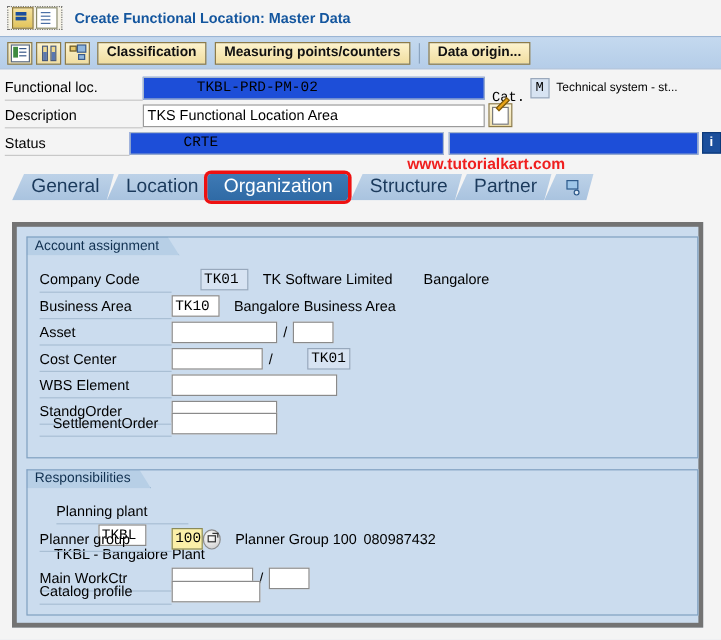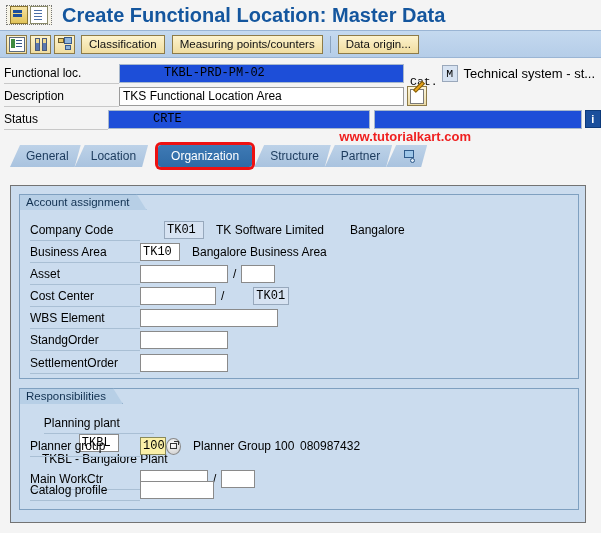--- a/index.html
+++ b/index.html
@@ -44,33 +44,34 @@
   .ico-doc {
     background:#fff; border:1px solid #8a8a6a;
   }
   .ico-doc:after{
     content:""; position:absolute; left:3px; top:3px; width:8px; height:1px;
     background:#4a6fa5;
     box-shadow:0 3px 0 #4a6fa5, 0 6px 0 #4a6fa5, 0 9px 0 #4a6fa5;
   }
   .title-text {
     margin-left: 10px;
-    font-size: 20px; font-weight: bold; color: #14569e;
+    font-size: 12px; font-weight: bold; color: #14569e;
     letter-spacing: 0px;
   }
 
   
   .toolbar {
     height: 26px;
     background: linear-gradient(180deg,#c4d9ef,#b5cde8);
     border-top:1px solid #9ab5d4;
     border-bottom:1px solid #9ab5d4;
     display:flex; align-items:center;
     padding-left:6px;
     gap:3px;
+    font-weight:bold;
   }
   .tbtn {
     background: linear-gradient(180deg,#fdf3cd,#f0dda0);
     border:1px solid #8d7b48;
     height:19px;
     display:flex; align-items:center; justify-content:center;
     font-size:11.5px; color:#111;
     padding:0 7px;
     cursor:pointer;
     box-sizing:border-box;
@@ -112,21 +113,21 @@
     font-family:"Liberation Mono", monospace;
   }
   .fld.ro { background:#1d4ed8; border:1px solid #a8b8cc;padding-left:44px; }
   .fld.plain { font-family:"Liberation Sans", sans-serif; }
   .cat-lbl { font-family:"Liberation Mono", monospace; font-size:11.5px; margin:16px 4px 0 6px; }
   .cat-box {
     width:16px; height:17px; background:#d7e3f2; border:1px solid #9aa8bb;
     font-family:"Liberation Mono", monospace; font-size:11.5px;
     text-align:center; line-height:16px; box-sizing:border-box;
   }
-  .cat-txt { margin-left:6px; font-size:13px; }
+  .cat-txt { margin-left:6px; font-size:10px; }
   .editbtn {
     width:20px; height:20px; margin-left:3px;
     background:linear-gradient(180deg,#fdf6da,#ecdca8);
     border:1px solid #8d7b48; position:relative; cursor:pointer;
     box-sizing:border-box;
   }
   .editbtn:before{content:"";position:absolute;left:2px;top:2px;width:12px;height:13px;background:#fff;border:1px solid #7a7a7a;}
   .editbtn:after{content:"";position:absolute;left:5px;top:3px;width:11px;height:2px;background:#e8a317;
     transform:rotate(-45deg);transform-origin:left top;border:1px solid #7a5a10;}
   .infobtn {
@@ -142,50 +143,50 @@
     color:#ef1f1f; font-size:13px; font-weight:bold;
     font-family:"Liberation Sans", sans-serif;
   }
   .tabs {
     position:absolute; left:10px; top:14px;
     display:flex; align-items:flex-end; height:22px;
   }
   .tab {
     height:22px; box-sizing:border-box;
     background:linear-gradient(180deg,#bdd2e8,#a9c3df);
-    color:#1b3a5c; font-size:12px;
+    color:#1b3a5c; font-size:16px;
     display:flex; align-items:center; justify-content:center;
     padding:0 12px 0 16px;
     margin-right:-6px;
     clip-path: polygon(10px 0, 100% 0, calc(100% - 6px) 100%, 0 100%);
     cursor:pointer;
     position:relative;
   }
   .tab.active {
     background:linear-gradient(180deg,#3e7ab5,#2f6aa5);
     color:#fff;
     z-index:4;
     border-radius:3px;
     clip-path:none;
     padding:0 13px;
     box-shadow:0 0 0 3px #ee1111;
-    margin-right:2px; margin-left:16px;
+    margin-right:2px; margin-left:2px;
   }
   .tab.icontab { padding:0 10px 0 16px; }
   .tabglyph { width:15px; height:13px; position:relative; display:block; }
   .tabglyph:before{content:"";position:absolute;left:2px;top:0;width:10px;height:8px;
     background:#9ec6e8;border:1px solid #2f5a8a;box-sizing:border-box;}
   .tabglyph:after{content:"";position:absolute;left:8px;top:8px;width:5px;height:5px;
     border:1px solid #2f5a8a;border-radius:50%;box-sizing:border-box;background:#dfeaf5;}
 
   
   .panel {
     position:absolute; left:10px; top:185px; width:576px; height:338px;
     background:#cbdcee;
-    border:1px solid #737373;
+    border:4px solid #737373;
     box-sizing:border-box;
     padding-left:44px;
   }
   .grp {
     position:absolute;
     border:1px solid #7fa0c0;
     background:#cbdcee;
     box-sizing:border-box;
   }
   .grp-title {
@@ -333,21 +334,21 @@
       <div class="frow" style="top:112px;">
         <div class="flbl">WBS Element</div>
         <div class="inp" style="width:138px"></div>
       </div>
 
       <div class="frow" style="top:134px;">
         <div class="flbl">StandgOrder</div>
         <div class="inp" style="width:88px"></div>
       </div>
 
-      <div class="frow" style="top:157px;">
+      <div class="frow" style="top:144px;text-align:center;">
         <div class="flbl">SettlementOrder</div>
         <div class="inp" style="width:88px"></div>
       </div>
     </div>
 
     <div class="grp" style="left:8px; top:202px; width:560px; height:122px;">
       <div class="grp-title">Responsibilities</div>
 
       <div class="frow" style="top:24px;flex-direction:column;">
         <div class="flbl">Planning plant</div>

